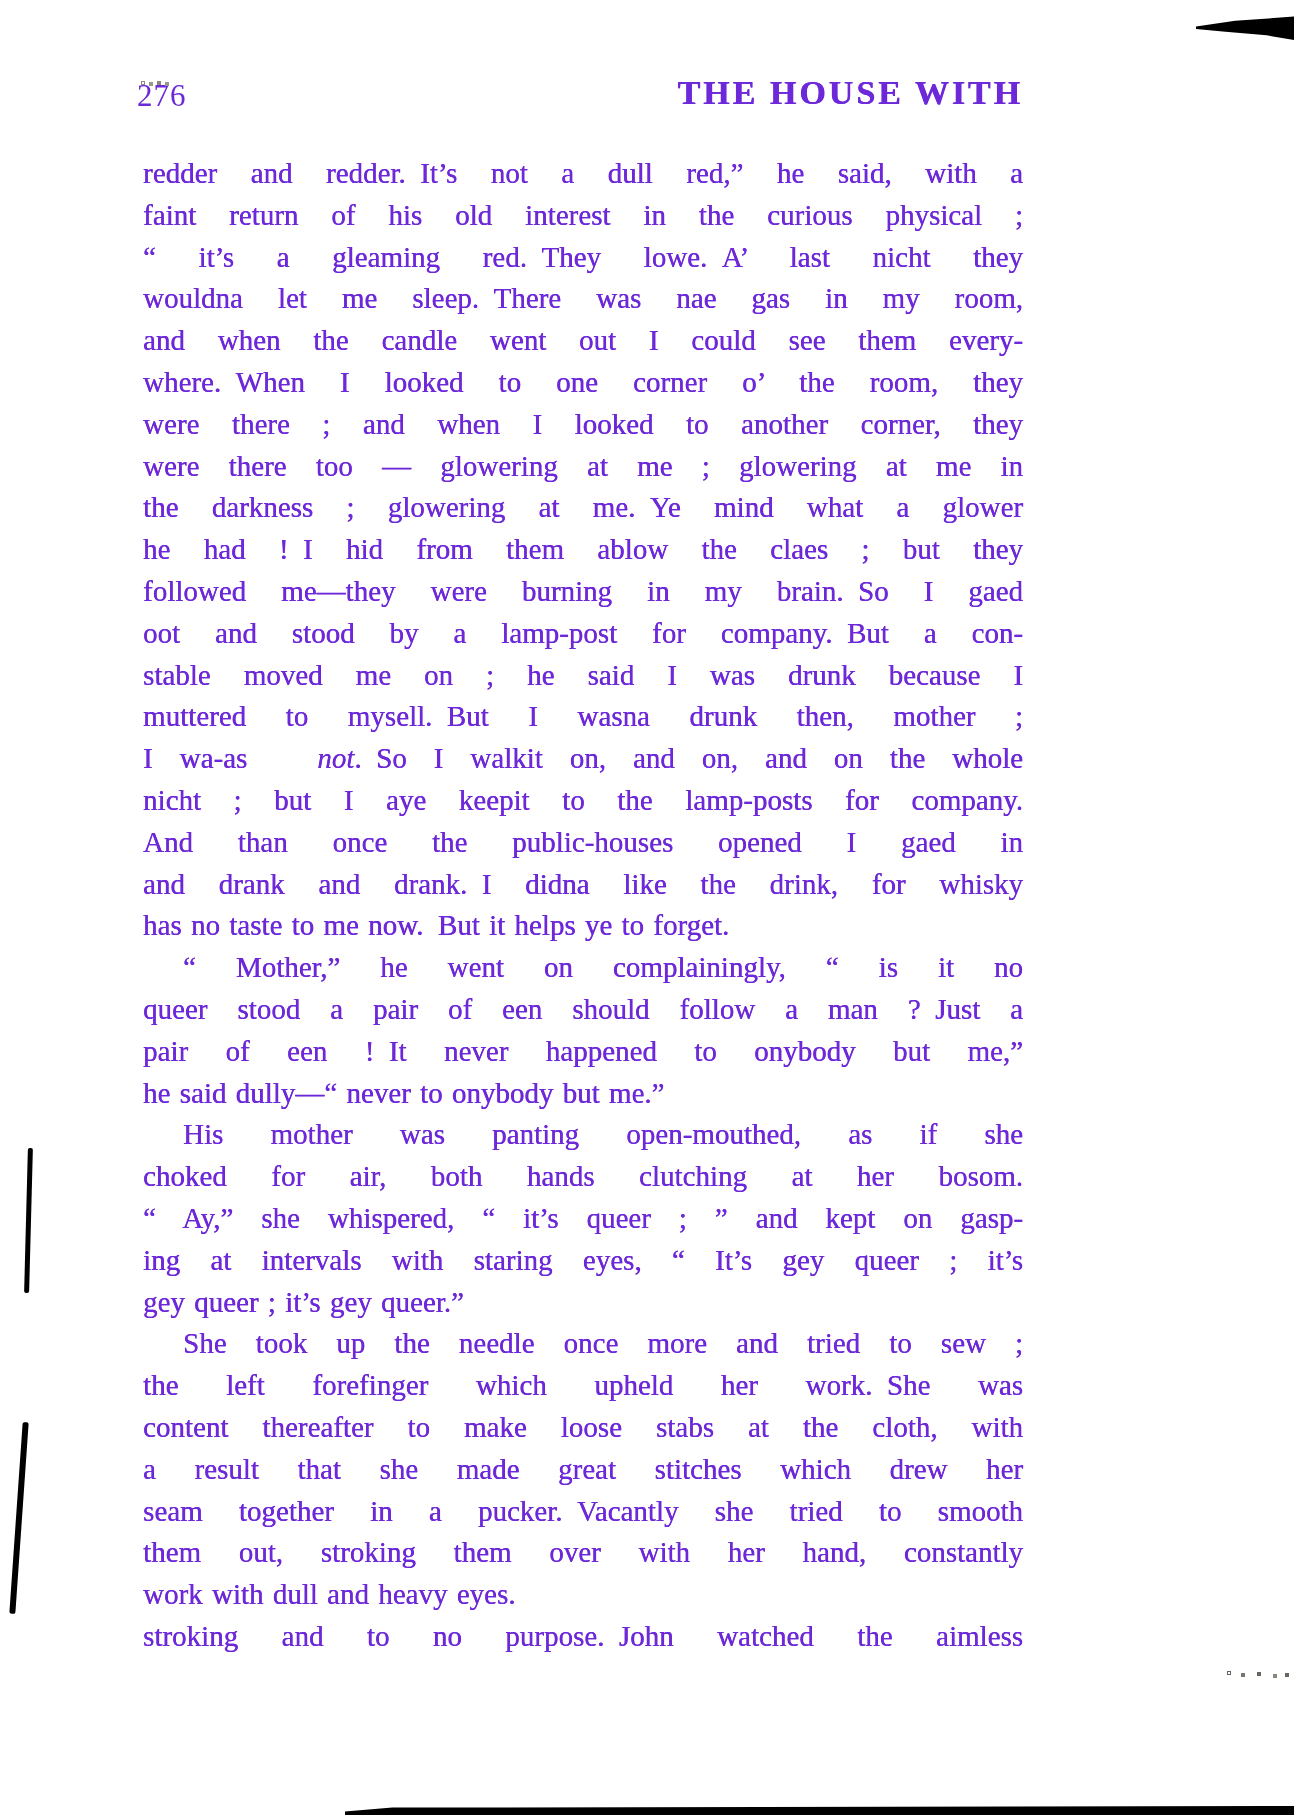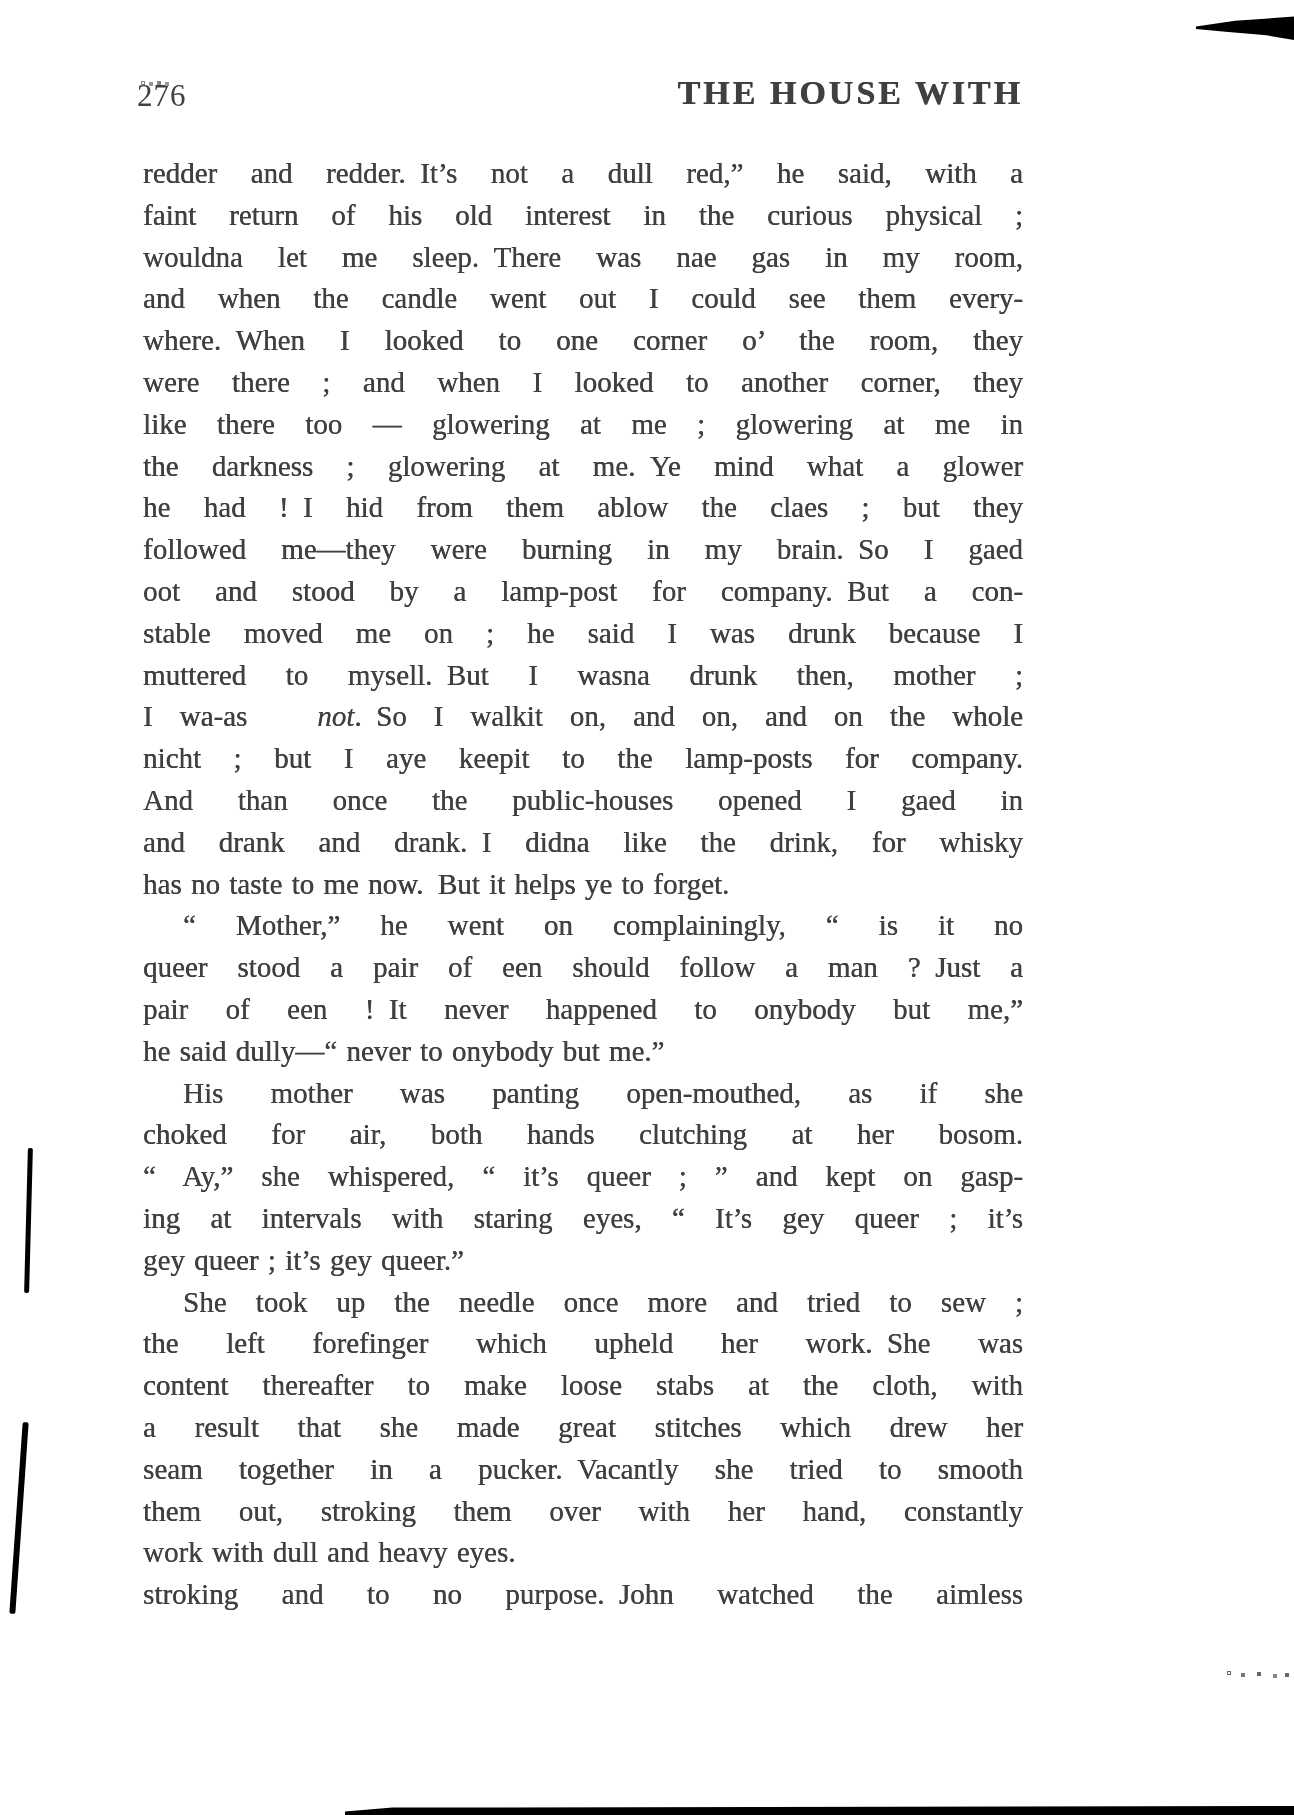--- a/index.html
+++ b/index.html
@@ -3,21 +3,21 @@
 <meta charset="utf-8">
 <style>
   html,body { margin:0; padding:0; background:#e8e8e8; }
   .page {
     position:relative;
     width:1294px; height:1815px;
     margin:0 auto;
     background:#ffffff;
     overflow:hidden;
     font-family:"Liberation Serif","DejaVu Serif",serif;
-    color:#404040;
+    color:#6d28d9;
   }
   .running-header {
     position:absolute; top:74px; left:143px; width:880px; height:40px;
   }
   .page-number {
     position:absolute; left:-6px; top:4px;
     font-size:31px; letter-spacing:1px;
   }
   .running-title {
     position:absolute; left:0; top:0; width:100%;
@@ -77,25 +77,26 @@
 <div class="page">
 
   <div class="running-header">
     <span class="page-number">276</span>
     <span class="running-title">THE HOUSE WITH</span>
   </div>
 
   <div class="body-text">
       <div class="line"><span>redder and redder. It’s not a dull red,” he said, with a</span></div>
       <div class="line"><span>faint return of his old interest in the curious physical ;</span></div>
+      <div class="line"><span>“ it’s a gleaming red. They lowe. A’ last nicht they</span></div>
       <div class="line"><span>wouldna let me sleep. There was nae gas in my room,</span></div>
       <div class="line"><span>and when the candle went out I could see them every-</span></div>
       <div class="line"><span>where. When I looked to one corner o’ the room, they</span></div>
       <div class="line"><span>were there ; and when I looked to another corner, they</span></div>
-      <div class="line"><span>like there too — glowering at me ; glowering at me in</span></div>
+      <div class="line"><span>were there too — glowering at me ; glowering at me in</span></div>
       <div class="line"><span>the darkness ; glowering at me. Ye mind what a glower</span></div>
       <div class="line"><span>he had ! I hid from them ablow the claes ; but they</span></div>
       <div class="line"><span>followed me—they were burning in my brain. So I gaed</span></div>
       <div class="line"><span>oot and stood by a lamp-post for company. But a con-</span></div>
       <div class="line"><span>stable moved me on ; he said I was drunk because I</span></div>
       <div class="line"><span>muttered to mysell. But I wasna drunk then, mother ;</span></div>
       <div class="line"><span>I wa-as </span><i>not</i><span>. So I walkit on, and on, and on the whole</span></div>
       <div class="line"><span>nicht ; but I aye keepit to the lamp-posts for company.</span></div>
       <div class="line"><span>And than once the public-houses opened I gaed in</span></div>
       <div class="line"><span>and drank and drank. I didna like the drink, for whisky</span></div>

